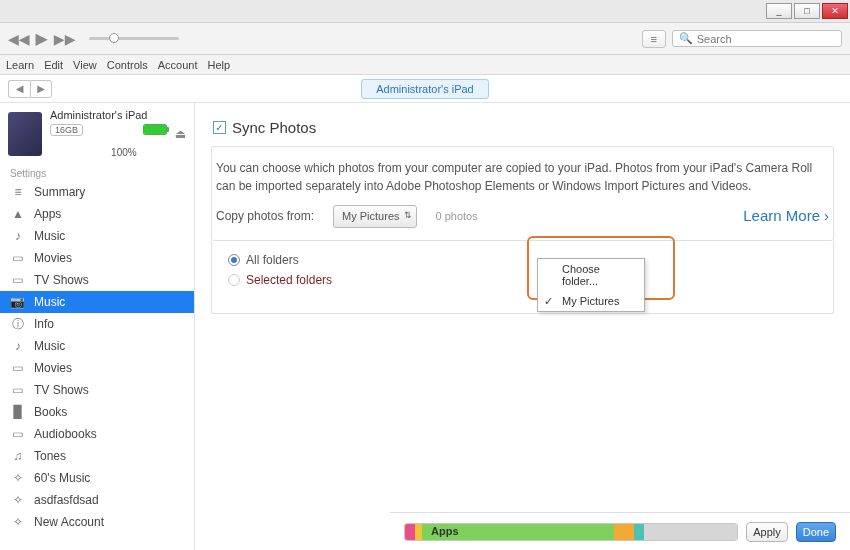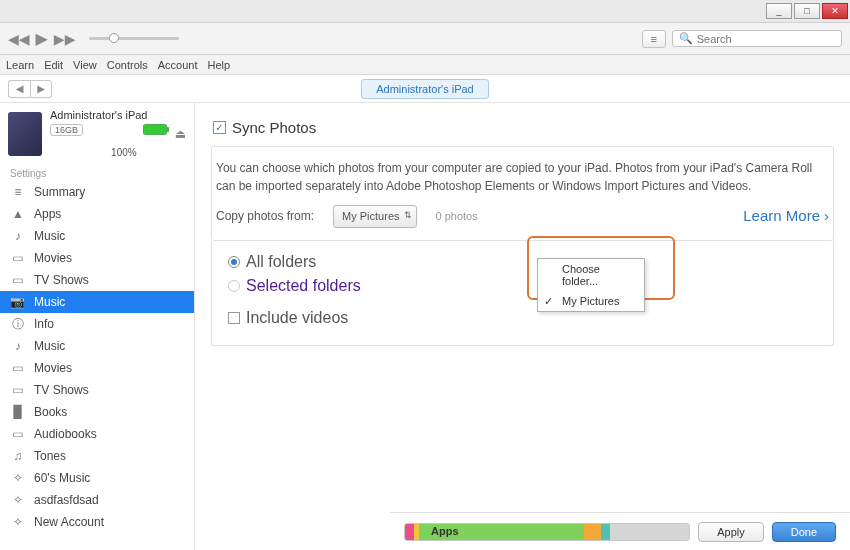--- a/index.html
+++ b/index.html
@@ -61,40 +61,40 @@
 .content { flex:1; display:flex; flex-direction:column; padding:12px 16px 0 16px; position:relative; }
 .synchdr { display:flex; align-items:center; gap:6px; font-size:15px; color:#3a3a3a; margin:4px 0 10px 2px; }
 .chk { width:13px; height:13px; border:1px solid #5a8; display:inline-flex; align-items:center; justify-content:center; color:#2a78c0; font-size:10px; }
 .panel { border:1px solid #e0e0e0; border-radius:3px; padding:12px 4px; font-size:12px; color:#555; line-height:1.5; position:relative; }
 .panel .desc { margin-bottom:10px; }
 .copyrow { display:flex; align-items:center; gap:19px; }
 .sel-dd { border:1px solid #b9b9b9; background:linear-gradient(#fdfdfd,#e9e9e9); border-radius:3px; padding:2px 16px 2px 8px; font-size:11px; position:relative; cursor:pointer; }
 .sel-dd .caret { position:absolute; right:4px; top:3px; font-size:9px; color:#666; }
 .count { color:#9a9a9a; font-size:11px; }
 .learn { margin-left:auto; color:#2a77c2; font-size:15px; display:flex; align-items:center; gap:4px; }
-.panel2 { border:1px solid #e0e0e0; border-top:none; border-radius:0 0 3px 3px; padding:12px 16px; font-size:16px; color:#555; }
+.panel2 { border:1px solid #e0e0e0; border-top:none; border-radius:0 0 3px 3px; padding:12px 16px; font-size:12px; color:#555; }
 .radio { display:flex; align-items:center; gap:6px; margin-bottom:6px; }
 .rdot { width:12px; height:12px; border:1px solid #888; border-radius:50%; display:inline-block; position:relative; }
 .rdot.on::after { content:""; position:absolute; inset:2px; background:#3a7ad0; border-radius:50%; }
 .rdot.dis { border-color:#ccc; }
-.dis-t { color:#4c1d95; }
+.dis-t { color:#7f1d1d; }
 .cbox { width:12px; height:12px; border:1px solid #999; display:inline-block; }
 
 
 .dd-pop { position:absolute; border:1px solid #b0b0b0; background:#fff; box-shadow:2px 2px 4px rgba(0,0,0,.15); font-size:11px; z-index:10; left:342px; top:155px; width:108px; }
 .dd-pop .opt { padding:4px 8px 4px 24px; position:relative; cursor:pointer; }
 .dd-pop .opt.sel::before { content:"✓"; position:absolute; left:6px; color:#333; }
 .highlight-ring { position:absolute; border:2px solid #dd7733; border-radius:6px; left:332px; top:133px; width:148px; height:64px; z-index:9; pointer-events:none; }
 
 
 .footer { position:absolute; left:195px; right:0; bottom:0; height:38px; border-top:1px solid #e0e0e0; display:flex; align-items:center; padding:0 14px; gap:8px; background:#fff; }
 .usage { flex:1; height:18px; border:1px solid #c8c8c8; border-radius:3px; display:flex; overflow:hidden; position:relative; }
 .seg { height:100%; }
 .usage .lbl { position:absolute; left:26px; top:1px; font-size:11px; font-weight:bold; color:#333; }
-.fbtn { border:1px solid #b8b8b8; border-radius:4px; padding:3px 18px; font-size:11px; background:linear-gradient(#fdfdfd,#ececec); }
+.fbtn { border:1px solid #b8b8b8; border-radius:4px; padding:3px 6px; font-size:11px; background:linear-gradient(#fdfdfd,#ececec); }
 .fbtn.primary { background:linear-gradient(#5fa8f0,#3a84d8); color:#fff; border-color:#2e6fb8; }
 </style>
 </head>
 <body>
 
 <div class="titlebar">
   <div class="winbtn">_</div>
   <div class="winbtn">□</div>
   <div class="winbtn close">✕</div>
 </div>
@@ -254,24 +254,20 @@
     <div class="panel2">
       <div class="radio">
         <span class="rdot on"></span>
         <span>All folders</span>
       </div>
       <div class="radio">
         <span class="rdot dis"></span>
         <span class="dis-t">Selected folders</span>
       </div>
       <div style="height:8px"></div>
-      <div class="radio">
-        <span class="cbox"></span>
-        <span>Include videos</span>
-      </div>
     </div>
 
     <div class="highlight-ring"></div>
     <div class="dd-pop">
       <div class="opt">Choose folder...</div>
       <div class="opt sel">My Pictures</div>
     </div>
 
     <div class="footer">
       <div class="usage">

